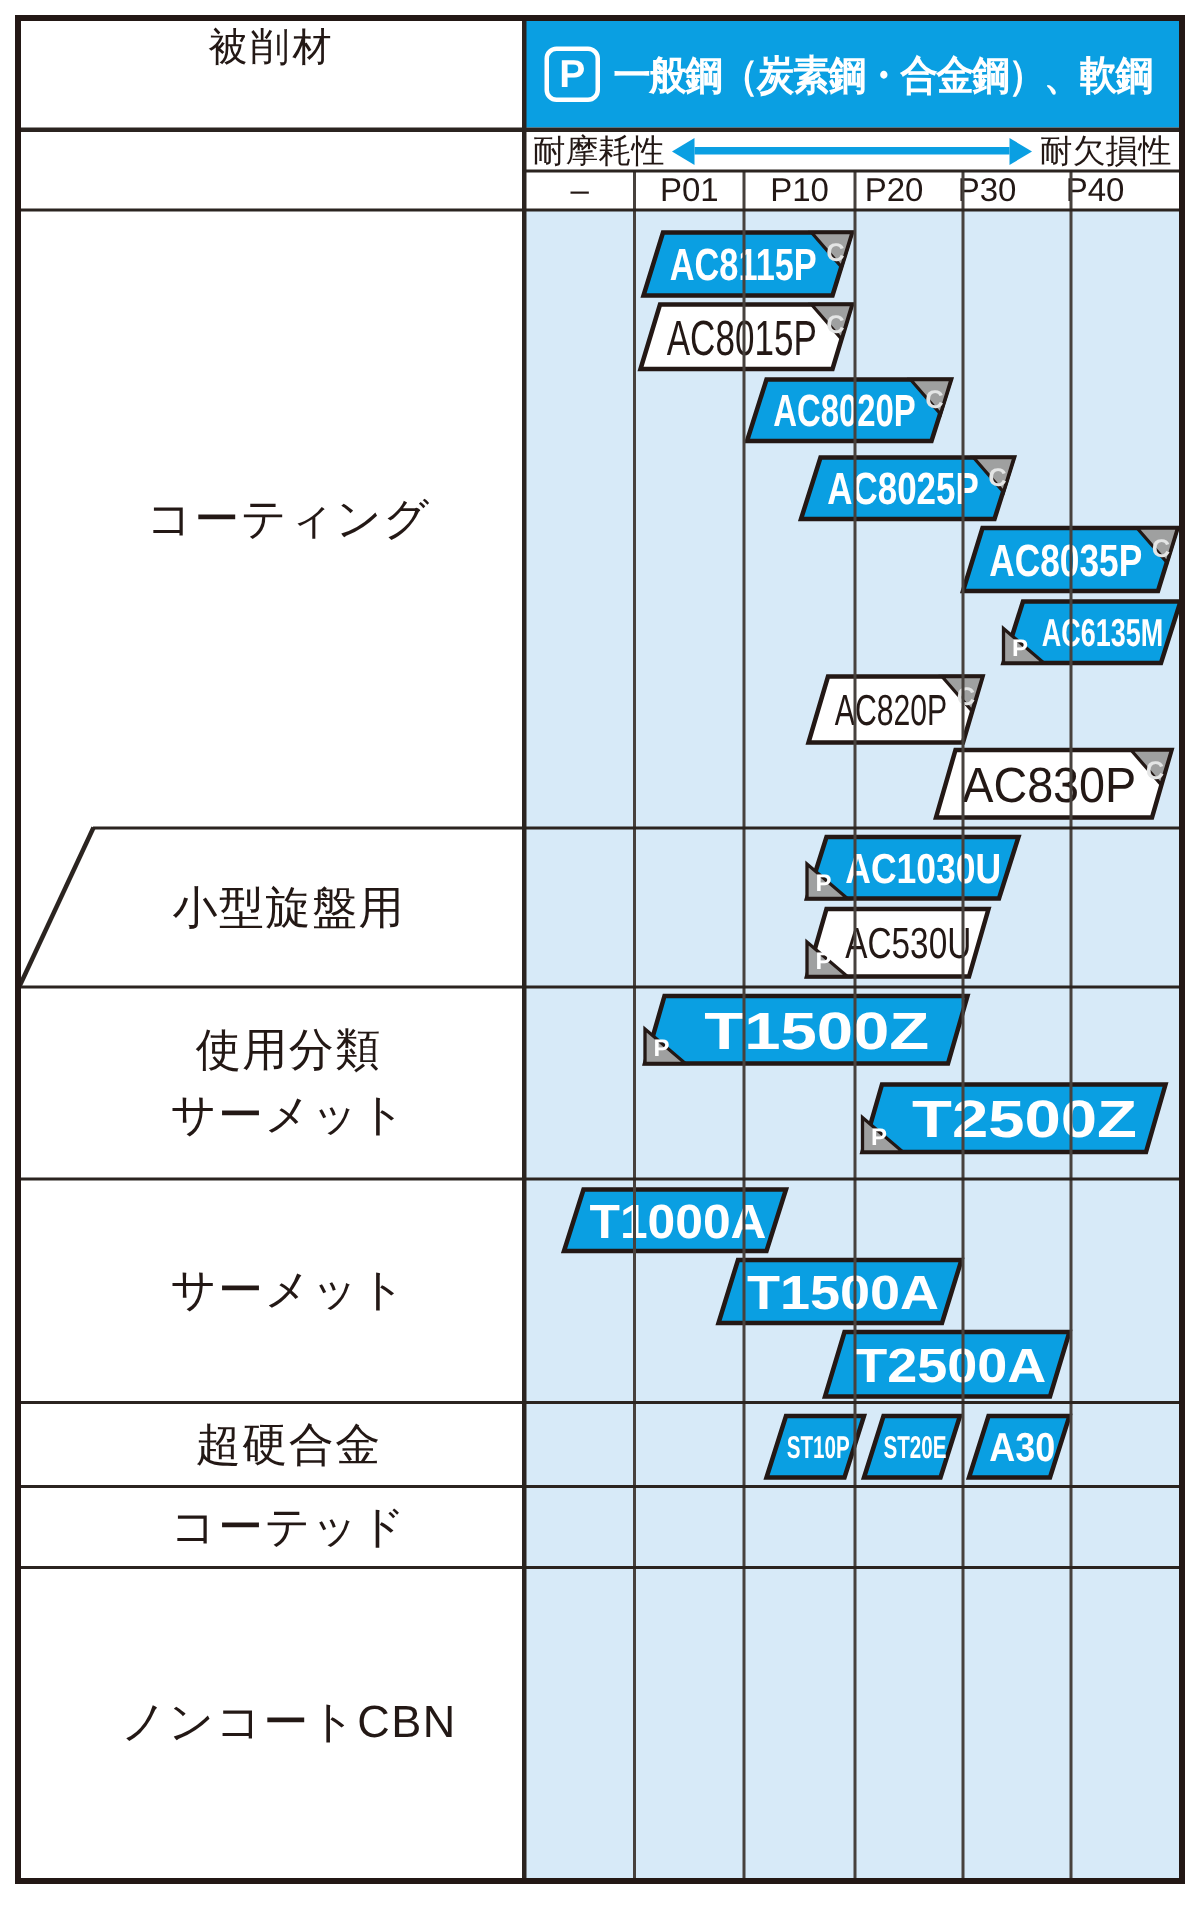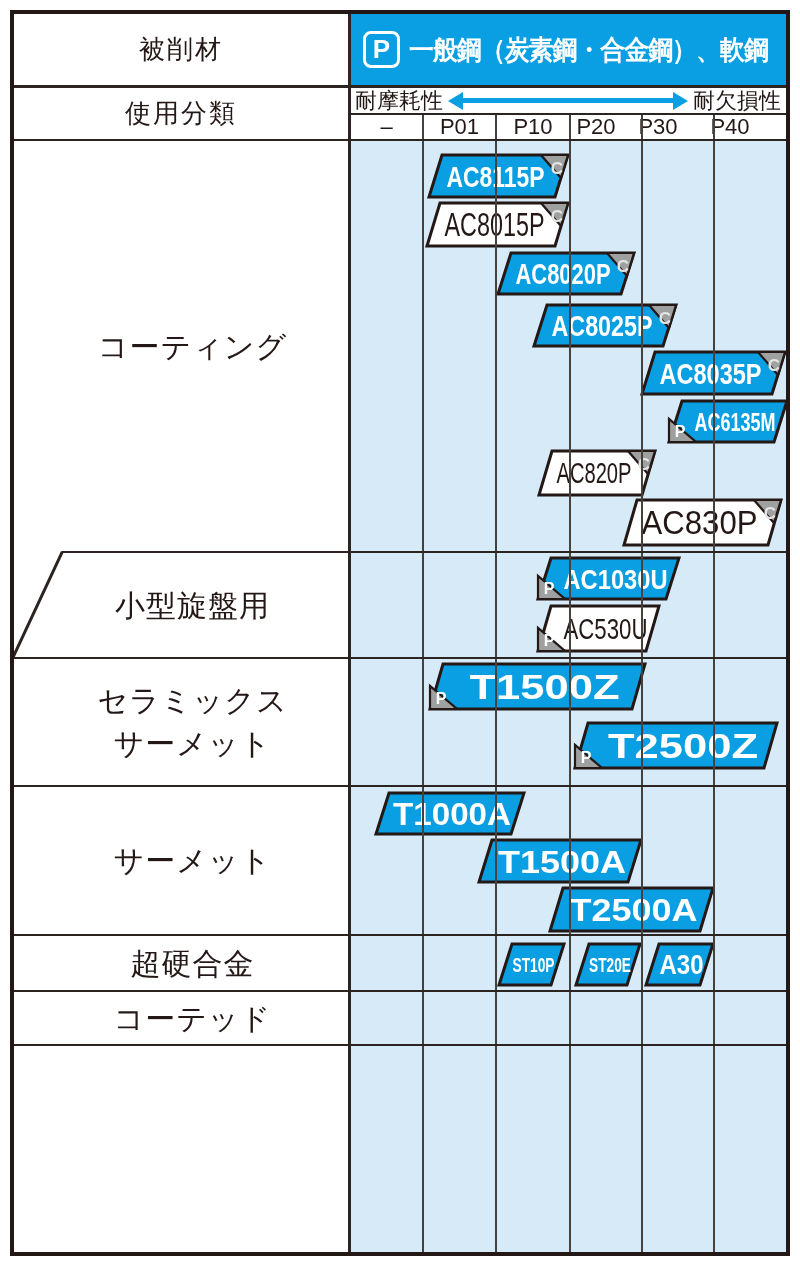--- a/index.html
+++ b/index.html
@@ -10,21 +10,21 @@
   .frame{left:10px;top:10px;width:780px;height:1246px;border:4px solid #231815;box-sizing:border-box;}
   
   .band{left:350px;top:14px;width:436px;height:71px;background:#0A9FE2;display:flex;align-items:center;
         padding-left:13px;box-sizing:border-box;gap:9px;}
   .p-icon{width:37px;height:37px;border:3px solid #ffffff;border-radius:8px;box-sizing:border-box;
           display:flex;align-items:center;justify-content:center;color:#ffffff;font-weight:bold;font-size:26px;flex:none;}
   .band-text{color:#ffffff;font-weight:bold;font-size:27px;white-space:nowrap;letter-spacing:-1px;
              transform:scaleX(.92);transform-origin:left center;}
   .body-bg{left:350px;top:140px;width:436px;height:1112px;background:#D7EAF8;}
   
-  .hcell{left:14px;width:334px;display:flex;align-items:center;justify-content:center;
+  .hcell{left:14px;width:334px;display:flex;justify-content:center;
          font-size:26px;letter-spacing:2px;}
   .wm{top:14px;height:71px;}
   .uc{top:88px;height:51px;}
   
   .axis{left:352px;top:87px;width:432px;height:27px;display:flex;align-items:center;font-size:22px;
         padding:0 3px;box-sizing:border-box;}
   .axis .txt{white-space:nowrap;letter-spacing:0;}
   .arrow{flex:1;display:flex;align-items:center;margin:0 5px;}
   .ah{width:0;height:0;border-top:9px solid transparent;border-bottom:9px solid transparent;flex:none;}
   .ah.l{border-right:15px solid #0A9FE2;}
@@ -54,23 +54,20 @@
   <div class="abs band">
     <span class="p-icon">
         <span>P</span>
       </span>
     <span class="band-text">一般鋼（炭素鋼・合金鋼）、軟鋼</span>
   </div>
 
   <div class="abs hcell wm">
     <span>被削材</span>
   </div>
-  <div class="abs hcell uc">
-    <span>使用分類</span>
-  </div>
 
   <div class="abs axis">
     <span class="txt">耐摩耗性</span>
     <span class="arrow">
       <span class="ah l"></span>
       <span class="abar"></span>
       <span class="ah r"></span>
     </span>
     <span class="txt">耐欠損性</span>
   </div>
@@ -84,33 +81,34 @@
     <span class="sc" style="width:72px">P40</span>
   </div>
 
   <div class="abs rowlabel" style="top:140px;height:412px">
     <span>コーティング</span>
   </div>
   <div class="abs rowlabel" style="top:552px;height:106px">
     <span>小型旋盤用</span>
   </div>
   <div class="abs rowlabel" style="top:658px;height:128px">
-    <span>セラミックス</span>
+    <span>使用分類</span>
     <span>サーメット</span>
   </div>
   <div class="abs rowlabel" style="top:786px;height:149px">
     <span>サーメット</span>
   </div>
   <div class="abs rowlabel" style="top:935px;height:56px">
     <span>超硬合金</span>
   </div>
   <div class="abs rowlabel" style="top:991px;height:54px">
     <span>コーテッド</span>
   </div>
   <div class="abs rowlabel" style="top:1045px;height:207px">
+    <span>ノンコートCBN</span>
   </div>
 
   <div class="chip" style="left: 427px; top: 153px; width: 143px; height: 46px;">
       <svg width="143" height="46" viewBox="0 0 143 46">
         <polygon points="15,2 141,2 128,44 2,44" fill="#0A9FE2" stroke="#231815" stroke-width="3"></polygon>
         <polygon points="114,2 141,2 134,25" fill="#9FA0A0" stroke="#231815" stroke-width="2.2"></polygon>
         <text x="130" y="21" font-size="17" font-weight="bold" fill="#E4E5E5" text-anchor="middle">C</text>
         <text x="19.5" y="33.8" font-size="30" font-weight="bold" fill="#ffffff" textLength="98" lengthAdjust="spacingAndGlyphs">AC8115P</text>
       </svg>
     </div>
@@ -213,21 +211,21 @@
         <polygon points="15,2 164,2 151,44 2,44" fill="#0A9FE2" stroke="#231815" stroke-width="3"></polygon>
         <text x="21" y="34.519999999999996" font-size="32" font-weight="bold" fill="#ffffff" textLength="128" lengthAdjust="spacingAndGlyphs">T1500A</text>
       </svg>
     </div>
   <div class="chip" style="left: 548px; top: 886px; width: 167px; height: 47px;">
       <svg width="167" height="47" viewBox="0 0 167 47">
         <polygon points="15,2 165,2 152,45 2,45" fill="#0A9FE2" stroke="#231815" stroke-width="3"></polygon>
         <text x="21.5" y="35.019999999999996" font-size="32" font-weight="bold" fill="#ffffff" textLength="128" lengthAdjust="spacingAndGlyphs">T2500A</text>
       </svg>
     </div>
-  <div class="chip" style="left: 497px; top: 942px; width: 69px; height: 45px;">
+  <div class="chip" style="left: 497px; top: 942px; width: 69px; height: 45px; padding-left: 12px;">
       <svg width="69" height="45" viewBox="0 0 69 45">
         <polygon points="15,2 67,2 54,43 2,43" fill="#0A9FE2" stroke="#231815" stroke-width="3"></polygon>
         <text x="15.5" y="30.06" font-size="21" font-weight="bold" fill="#ffffff" textLength="42" lengthAdjust="spacingAndGlyphs">ST10P</text>
       </svg>
     </div>
   <div class="chip" style="left: 574px; top: 942px; width: 68px; height: 45px;">
       <svg width="68" height="45" viewBox="0 0 68 45">
         <polygon points="15,2 66,2 53,43 2,43" fill="#0A9FE2" stroke="#231815" stroke-width="3"></polygon>
         <text x="15" y="30.06" font-size="21" font-weight="bold" fill="#ffffff" textLength="42" lengthAdjust="spacingAndGlyphs">ST20E</text>
       </svg>

